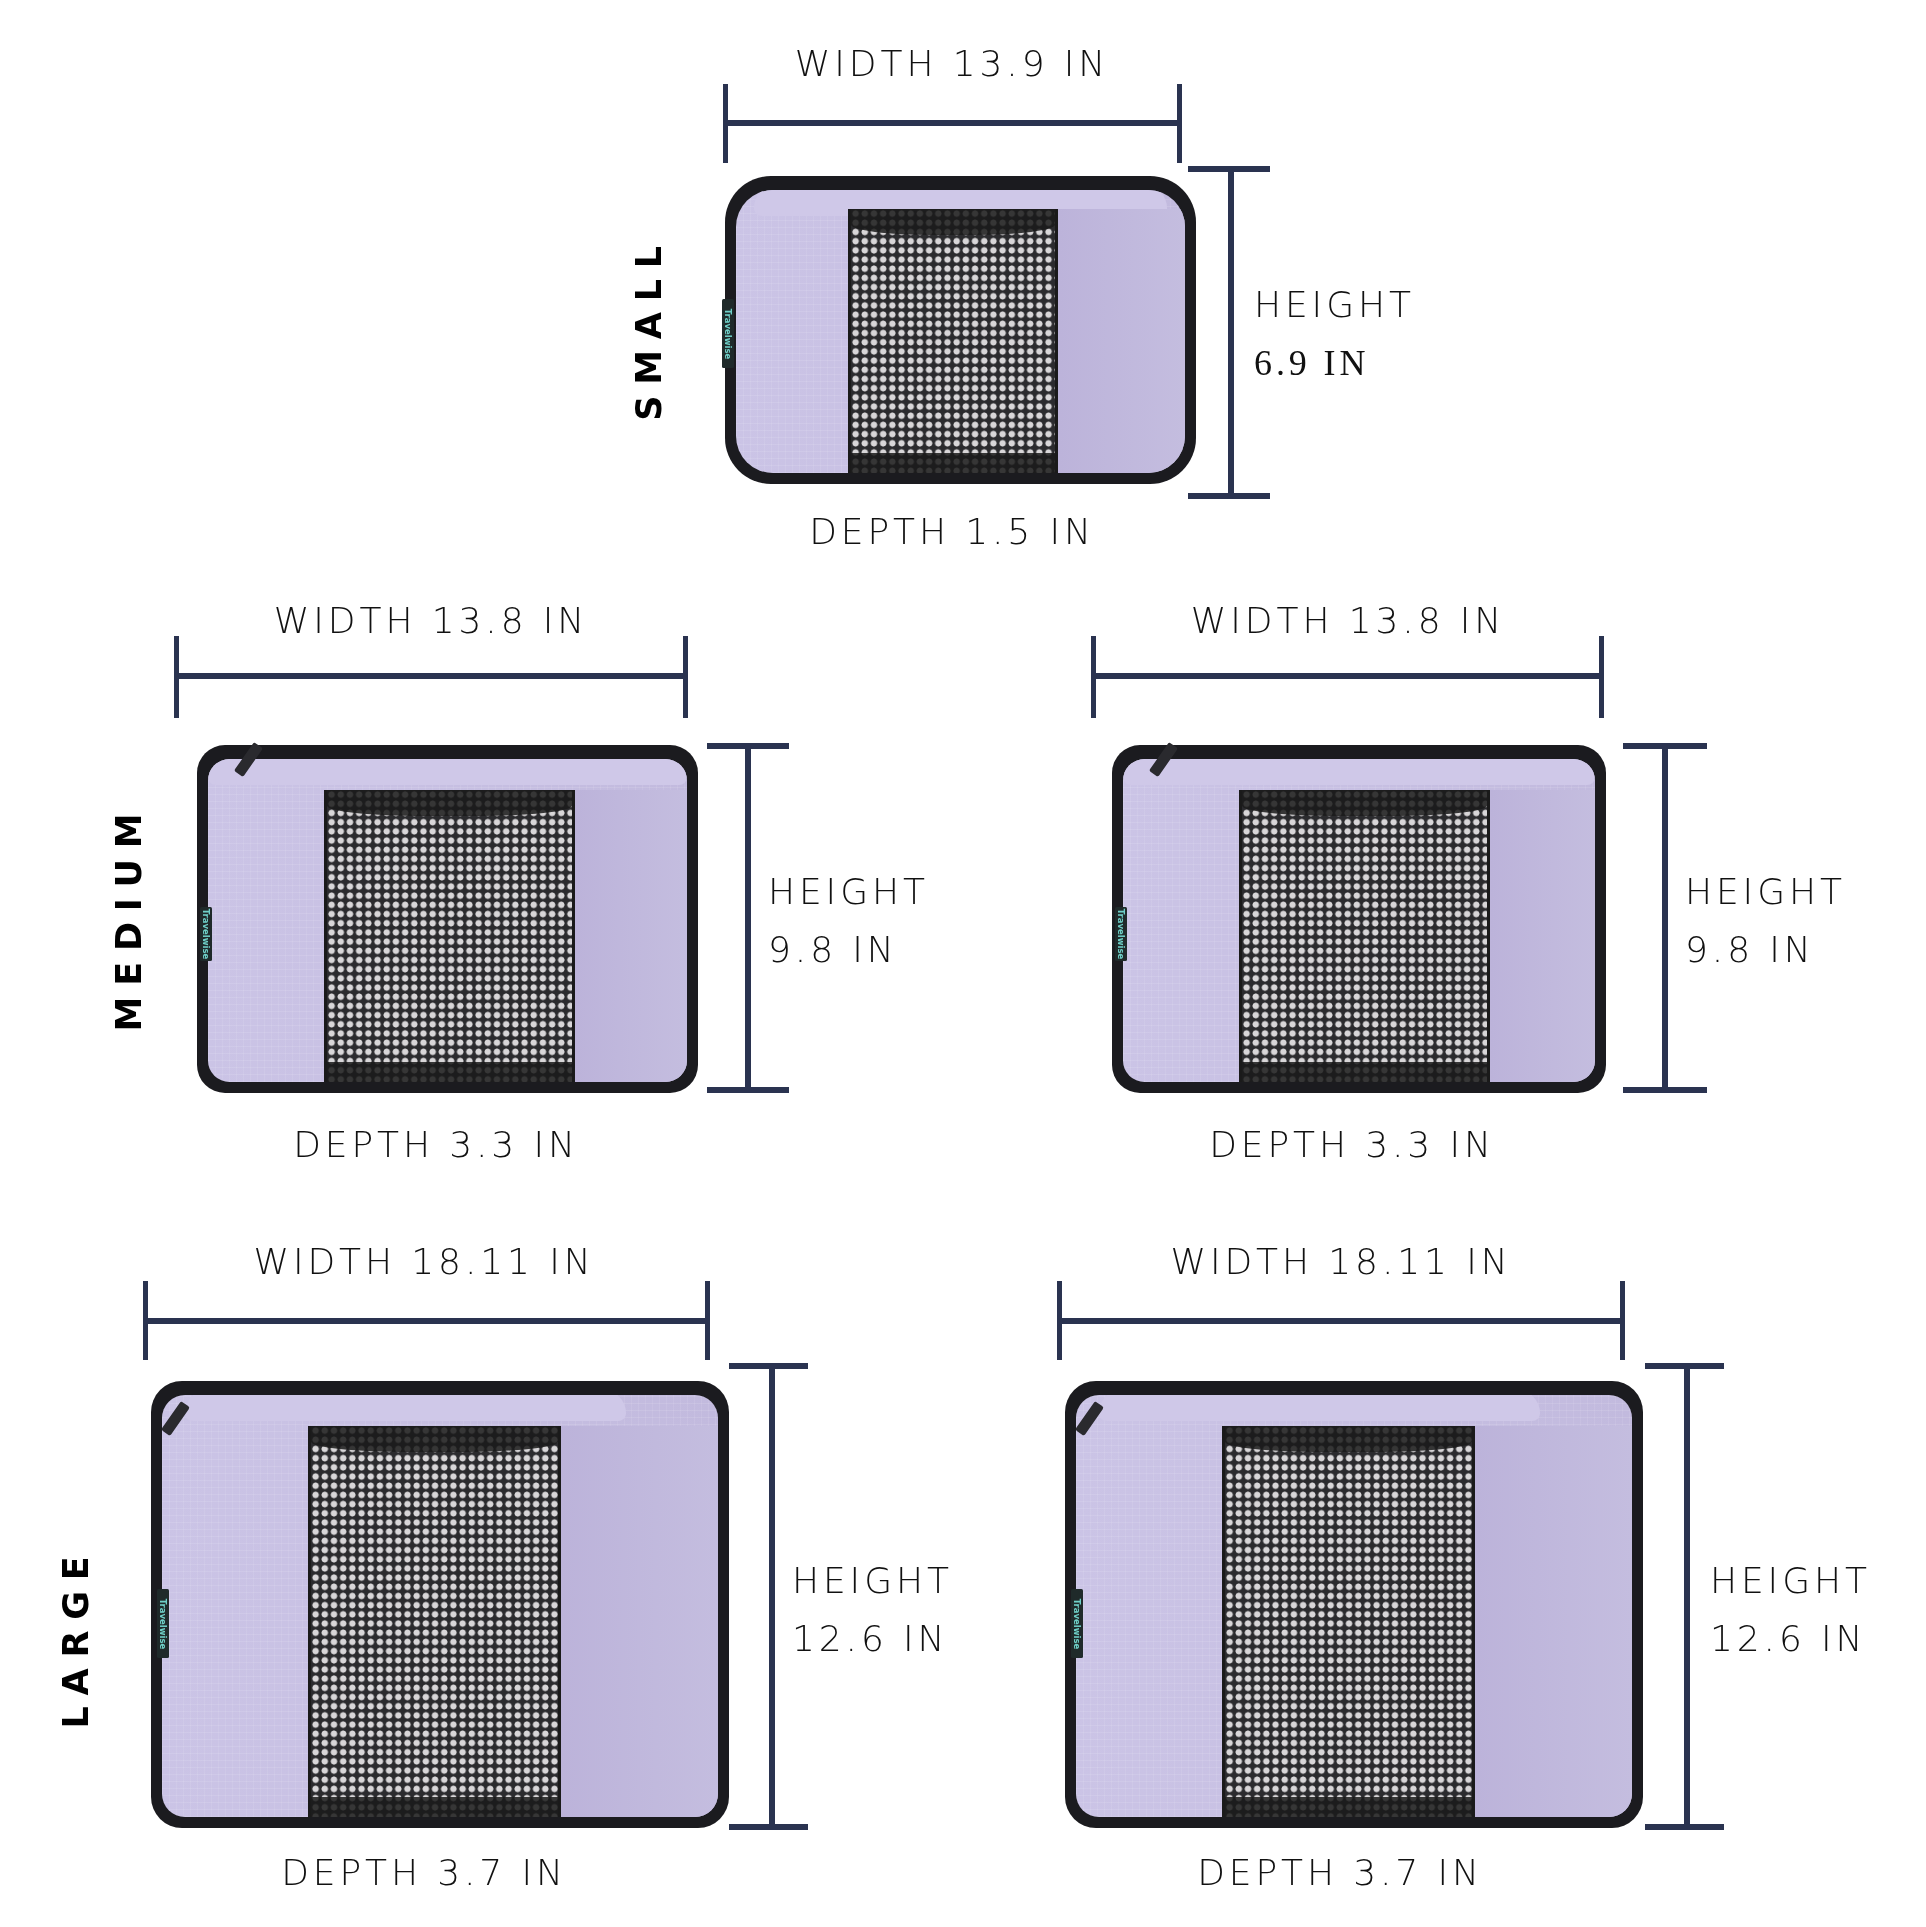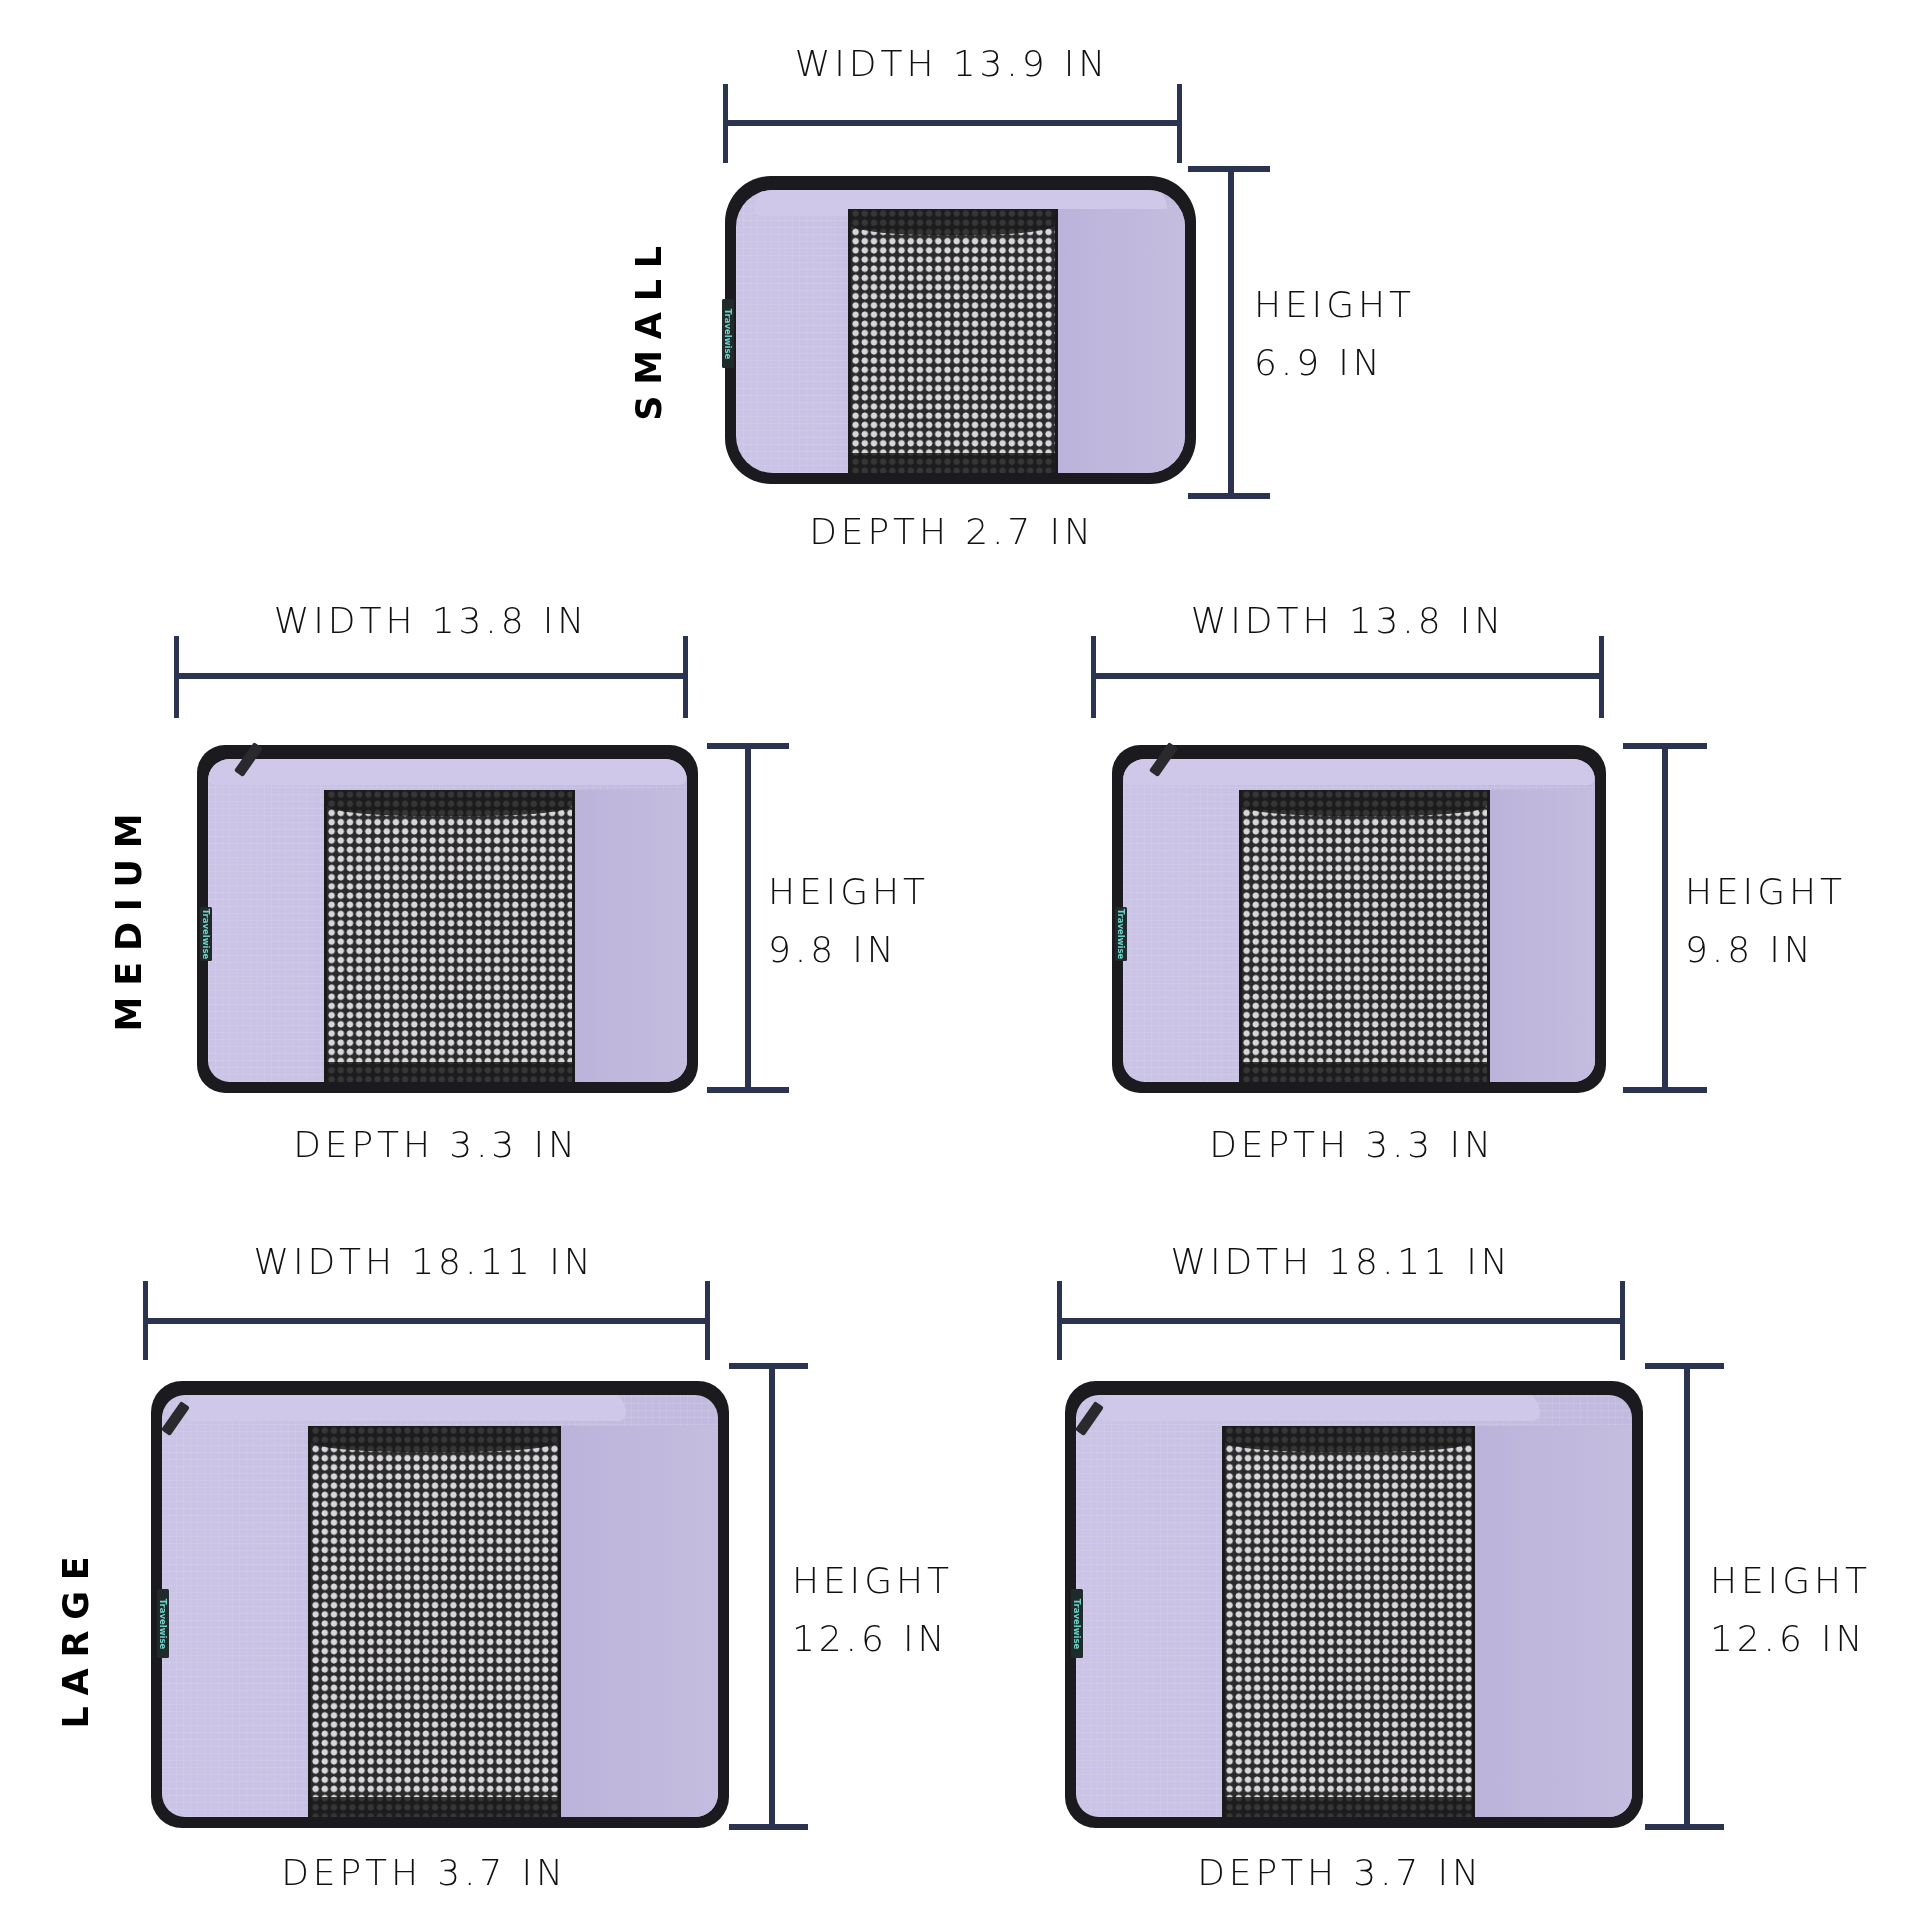--- a/index.html
+++ b/index.html
@@ -35,34 +35,34 @@
 <div>
   <div class="txt center" style="left:952px; top:46px;">WIDTH 13.9 IN</div>
   <div class="hbar" style="left:725px; top:120px; width:455px;"></div>
   <div class="vbar" style="left:723px; top:84px; width:5.4px; height:79px;"></div>
   <div class="vbar" style="left:1177px; top:84px; width:5.4px; height:79px;"></div>
 
   <div class="vbar" style="left:1228px; top:170px; height:327px;"></div>
   <div class="hbar" style="left:1188px; top:166px; width:82px;"></div>
   <div class="hbar" style="left:1188px; top:493px; width:82px;"></div>
   <div class="txt" style="left:1254px; top:287px;">HEIGHT</div>
-  <div class="txt" style="left:1254px; top:345px;">6.9 IN</div>
+  <div class="txt" style="left:1254px; top:345px;font-family:Liberation Serif, serif;">6.9 IN</div>
 
   <div class="bag" style="left:725px; top:176px; width:471px; height:308px; border-radius:46px;">
     <div class="body" style="border-radius:37px;">
       <div class="lid"></div>
       <div class="mesh" style="left:112px; width:204px; top:18.5px;"></div>
       <div class="panel-r" style="left:322px; top:18.5px;"></div>
     </div>
     <div class="tag" style="left:-3.1px; top:123px; height:69px;">
         <span>Travelwise</span>
       </div>
   </div>
 
-  <div class="txt center" style="left:952px; top:514px;">DEPTH 2.7 IN</div>
+  <div class="txt center" style="left:952px; top:514px;">DEPTH 1.5 IN</div>
 </div>
 
 <div class="size-label" style="left:129px; top:917px;">MEDIUM</div>
 
 <div>
   <div class="txt center" style="left:431px; top:603px;">WIDTH 13.8 IN</div>
   <div class="hbar" style="left:176px; top:673px; width:509px;"></div>
   <div class="vbar" style="left:174px; top:636px; width:5.4px; height:82px;"></div>
   <div class="vbar" style="left:683px; top:636px; width:5.4px; height:82px;"></div>
 

